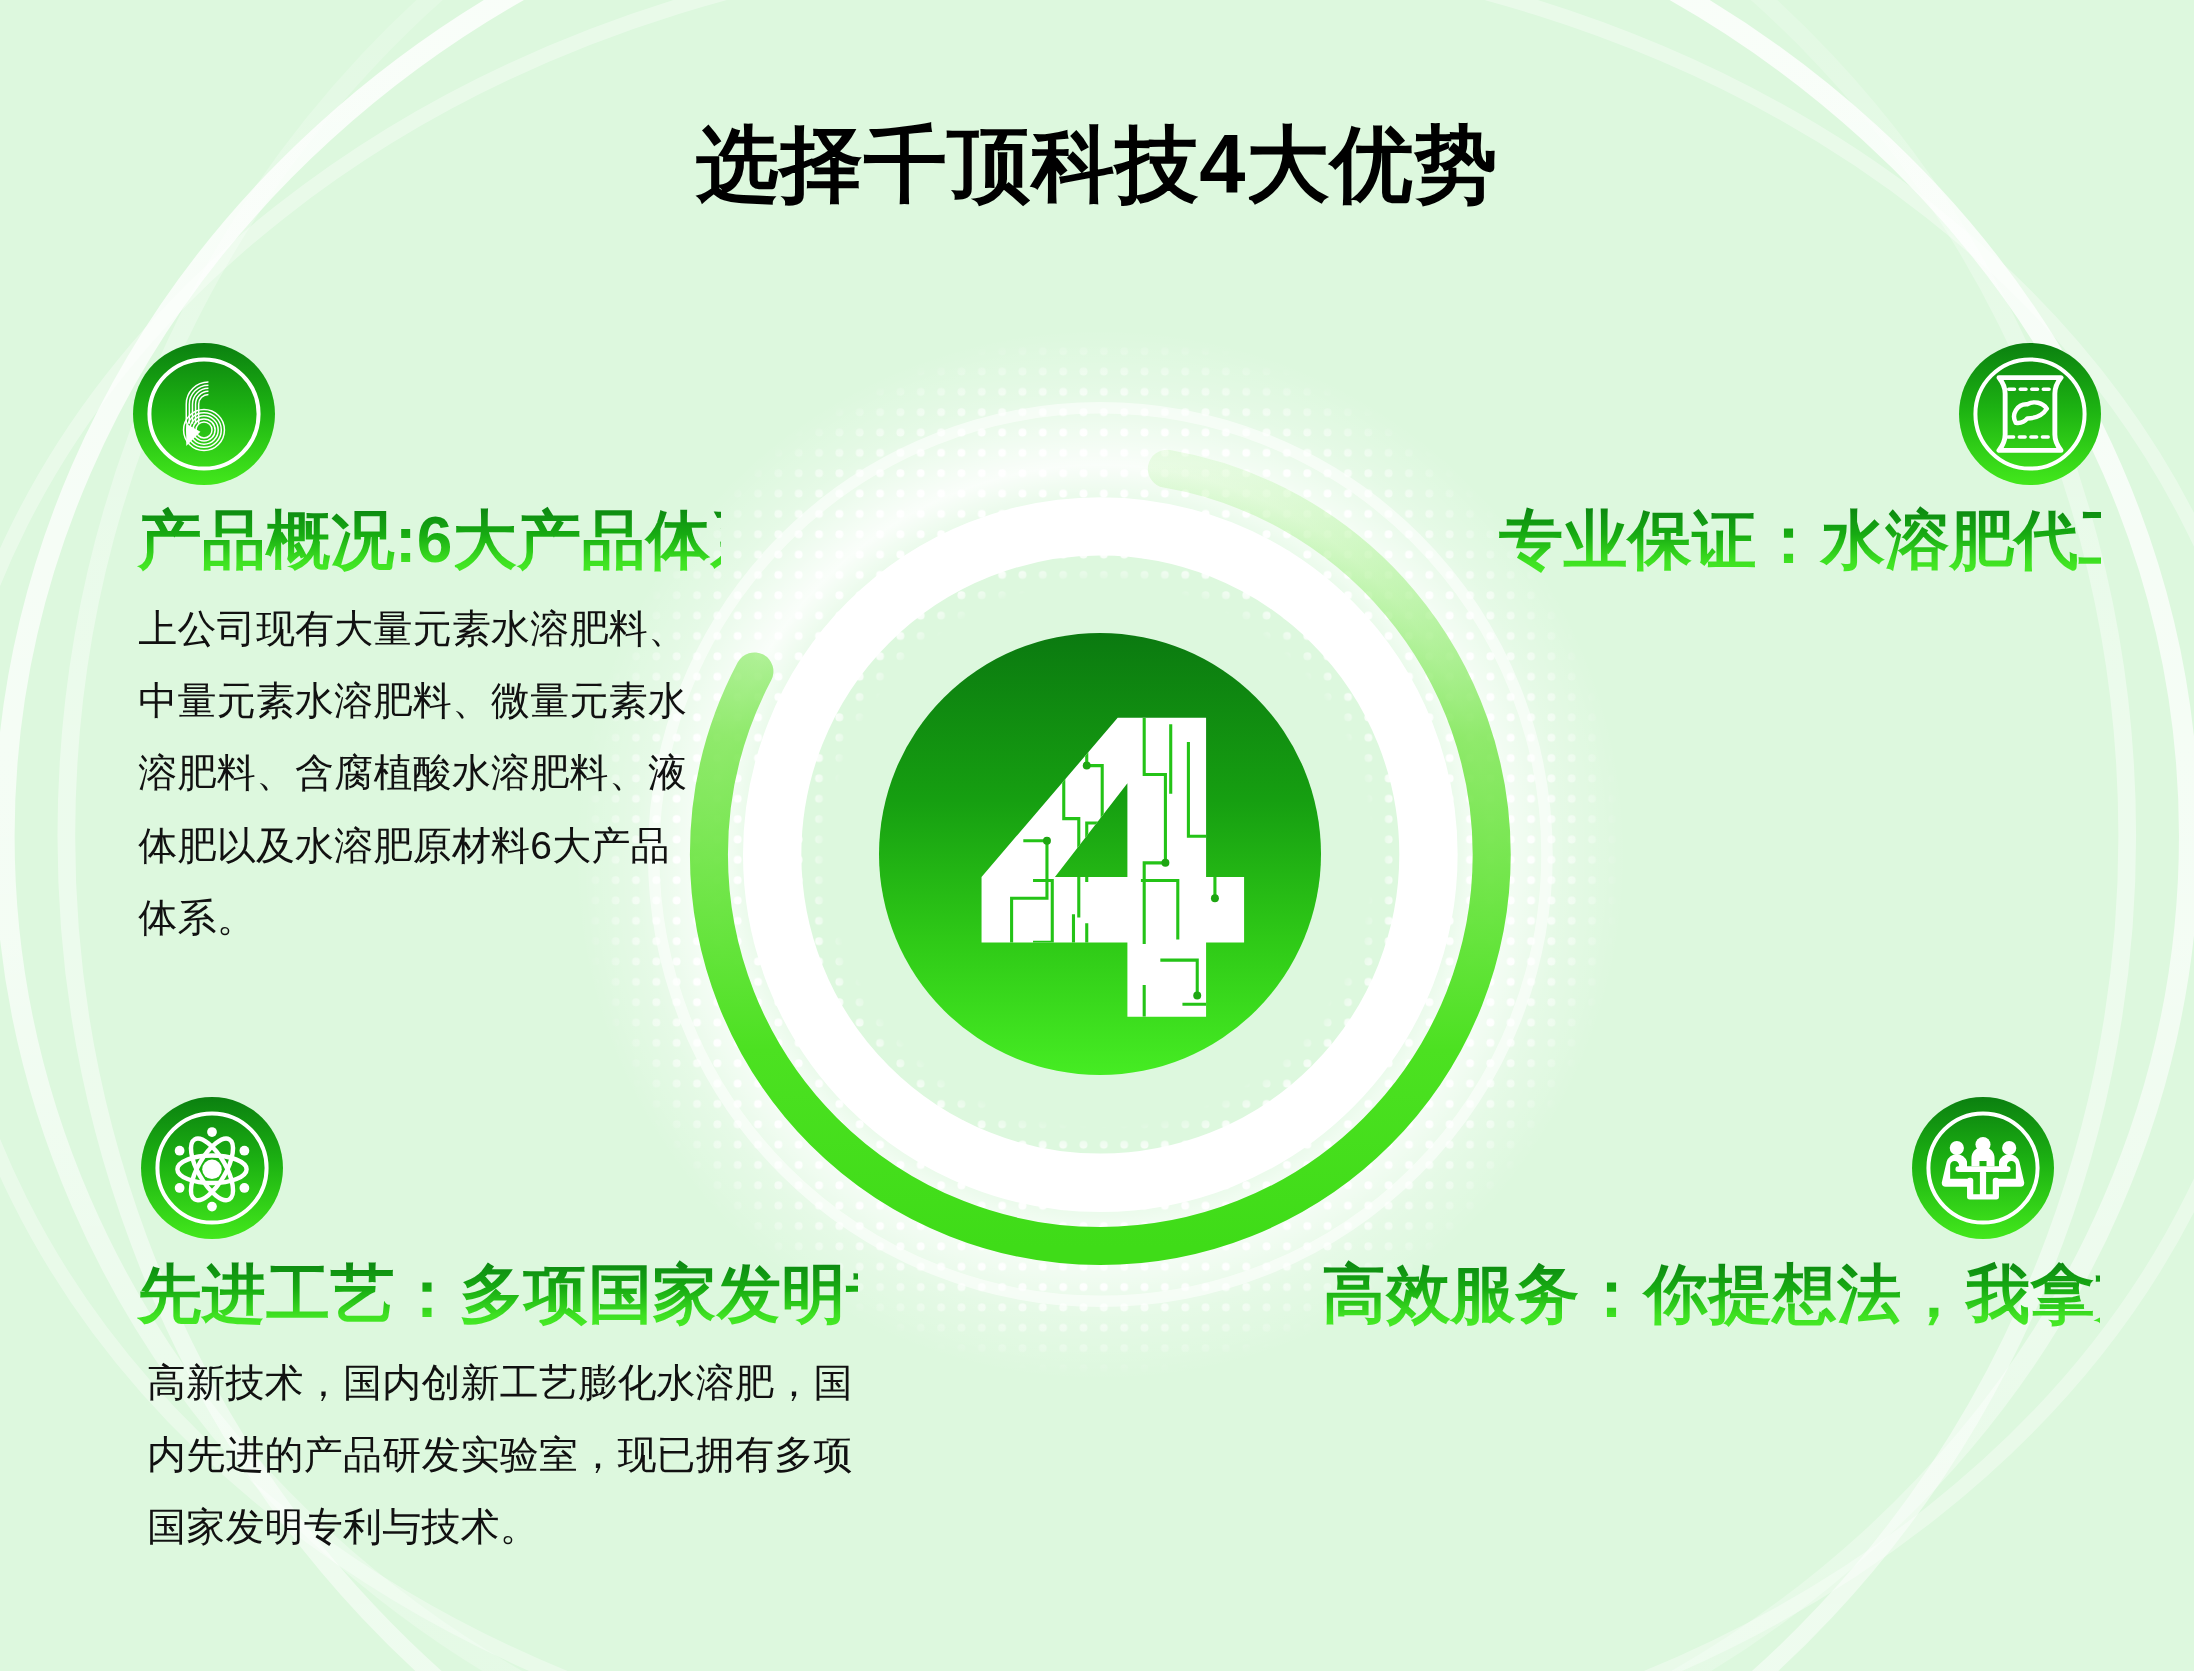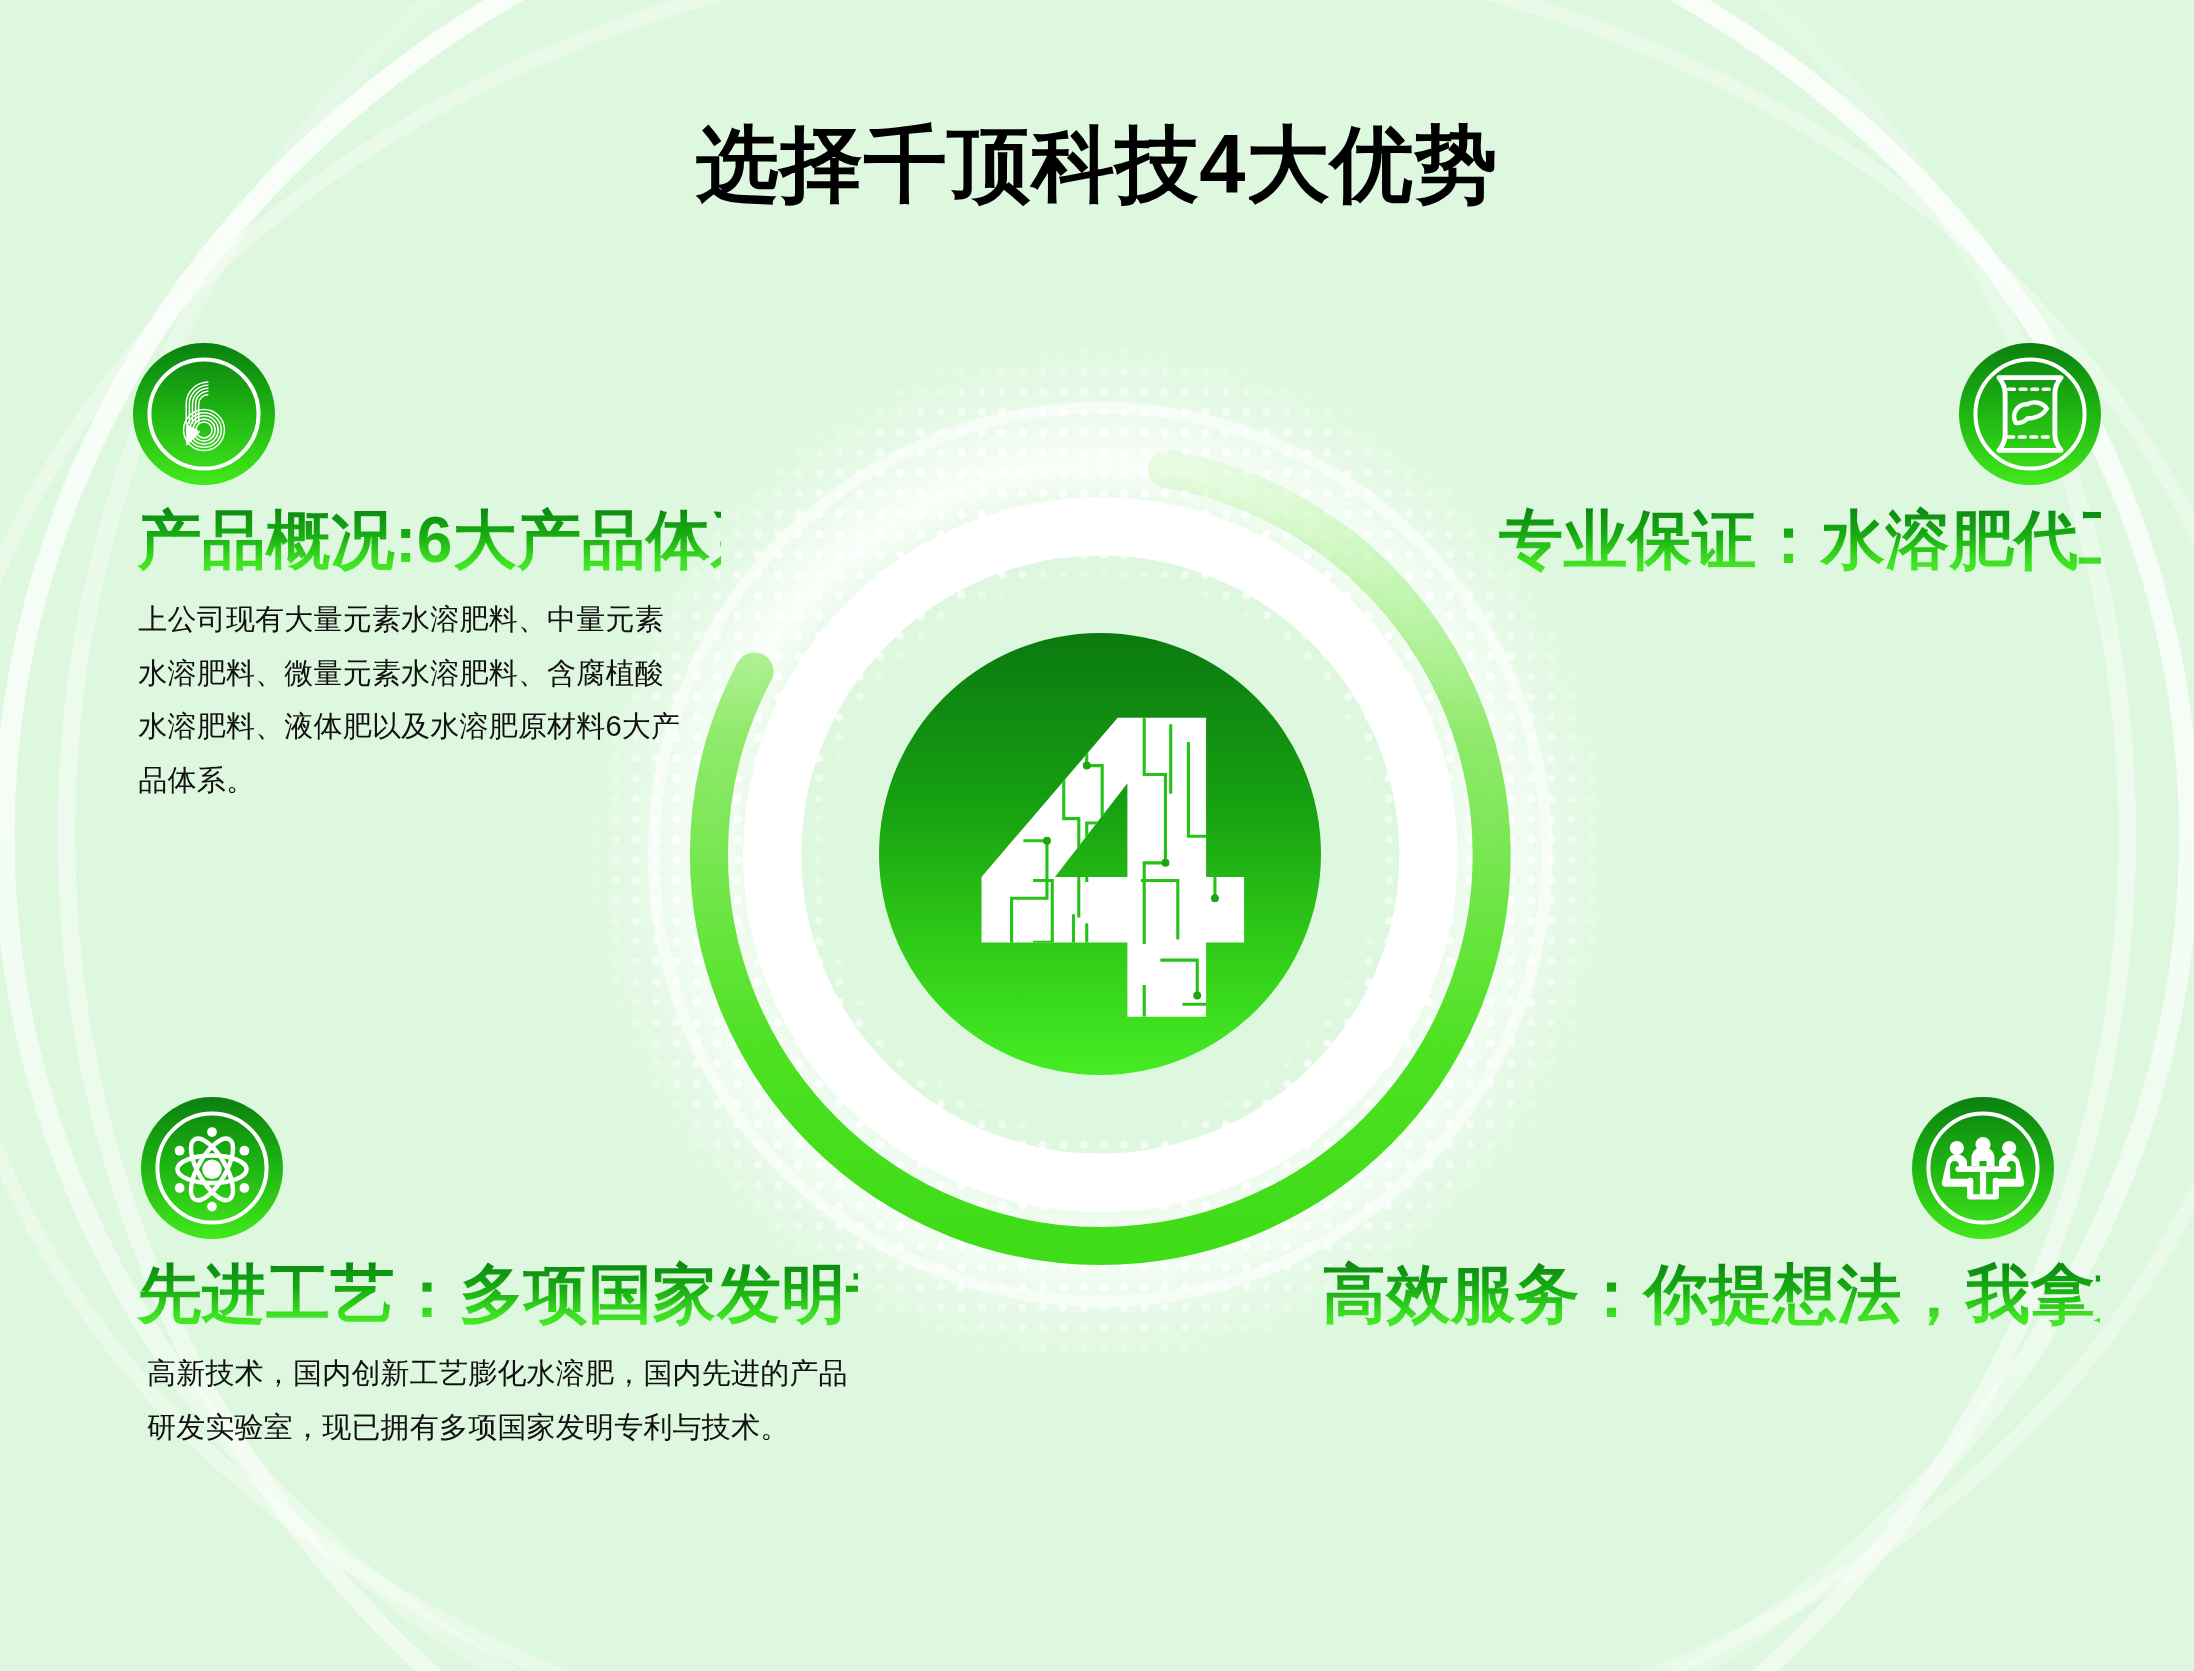--- a/index.html
+++ b/index.html
@@ -77,21 +77,21 @@
     -webkit-background-clip: text;
     background-clip: text;
     color: transparent;
     -webkit-text-fill-color: transparent;
   }
   .q-tl .sec-heading { margin-left: 4.4px; }
   .q-bl .sec-heading { margin-left: 4.4px; }
 
   .sec-body {
     margin-top: 15px;
-    font-size: 29px;
+    font-size: 39px;
     line-height: 1.85;
     color: #111111;
     letter-spacing: 0.2px;
   }
   .q-tl .sec-body { width: 553px; margin-left: 5.3px; }
   .q-tr .sec-body { width: 544px; margin-left: auto; text-align: left; }
   .q-bl .sec-body { width: 708px; margin-left: 14px; }
   .q-br .sec-body { width: 761px; }
 
   

